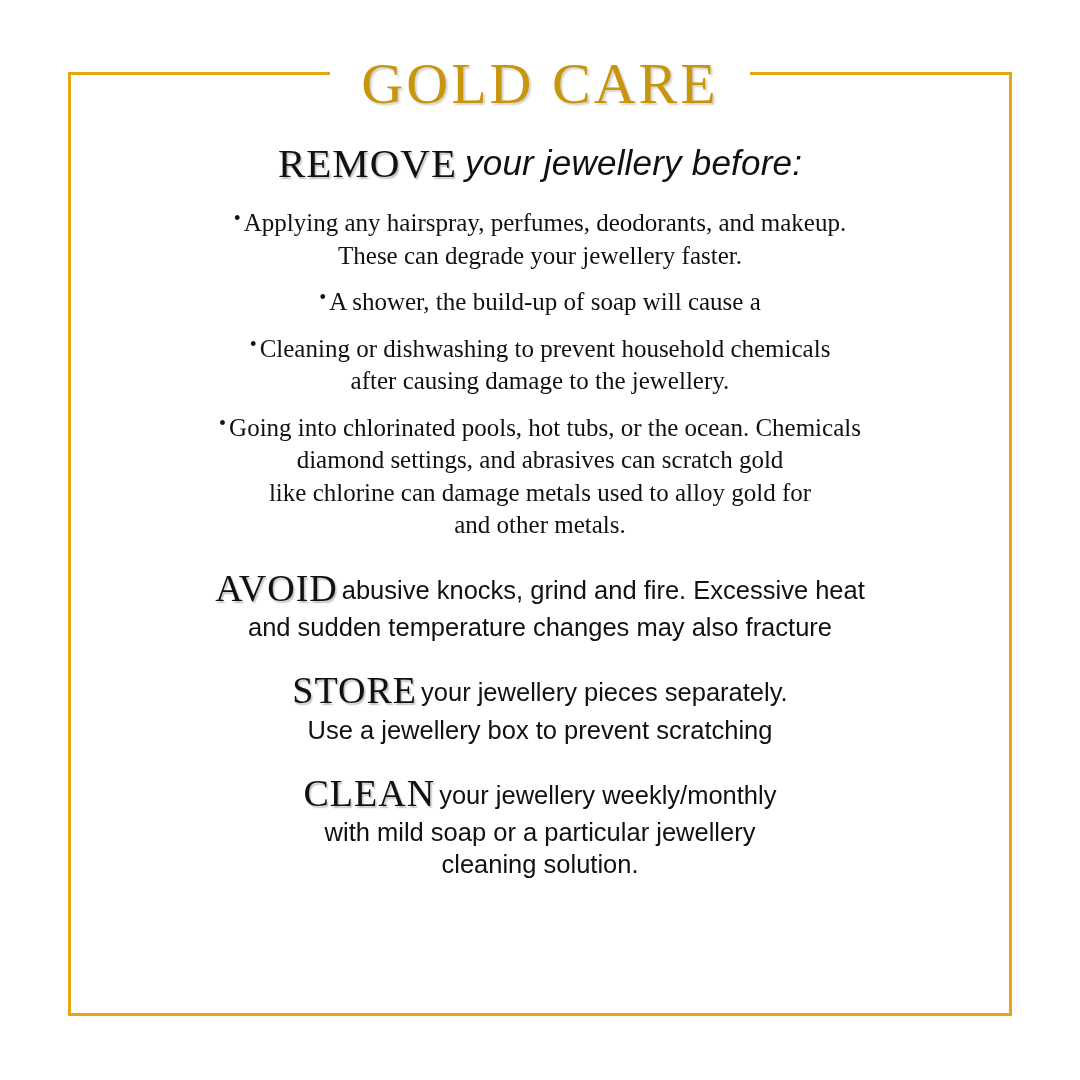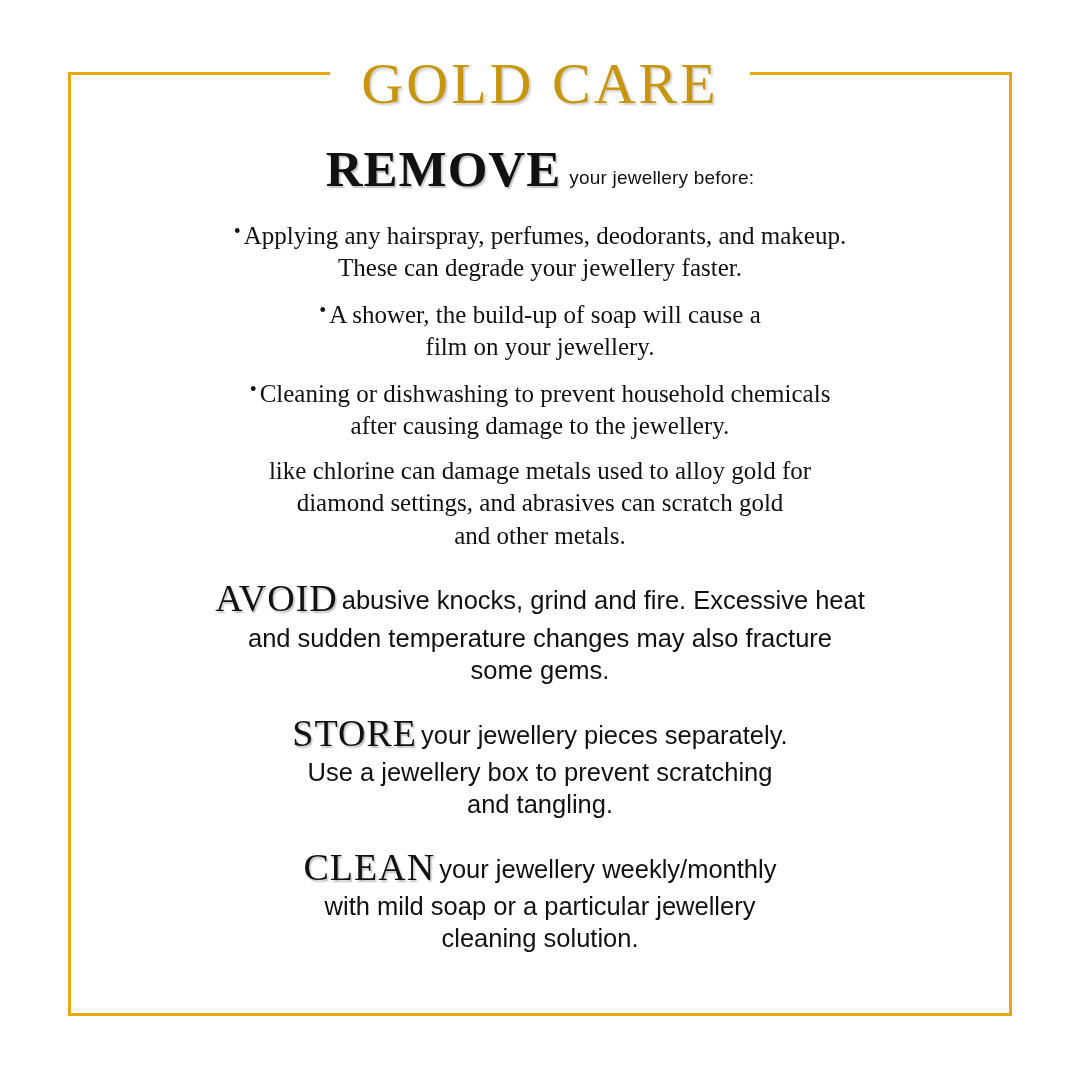--- a/index.html
+++ b/index.html
@@ -71,28 +71,28 @@
     letter-spacing: 1px;
     text-shadow: 1.5px 1.5px 1.5px rgba(0,0,0,0.25);
   }
 
   .lead {
     font-size: 29px;
     line-height: 1.25;
     margin-bottom: 14px;
   }
   .lead .kw {
-    font-size: 51px;
+    font-size: 41px;
     vertical-align: -2px;
-    font-weight: bold;
   }
   .lead .after {
     font-family: "Liberation Sans", sans-serif;
-    font-size: 19px;
+    font-size: 35px;
     letter-spacing: 0.2px;
+    font-style: italic;
   }
 
   ul.bullets {
     list-style: none;
     margin: 16px;
     padding: 0;
     font-family: "Liberation Serif", serif;
   }
   ul.bullets li {
     font-size: 25px;
@@ -144,43 +144,41 @@
       <span class="after">your jewellery before:</span>
     </div>
 
     <ul class="bullets">
       <li>
         <span class="ln"><span class="bullet">•</span><span>Applying any hairspray, perfumes, deodorants, and makeup.</span></span>
         <span class="ln">These can degrade your jewellery faster.</span>
       </li>
       <li>
         <span class="ln"><span class="bullet">•</span><span>A shower, the build-up of soap will cause a</span></span>
-        <span class="ln">film on your jewellery.</span>
       </li>
       <li>
         <span class="ln"><span class="bullet">•</span><span>Cleaning or dishwashing to prevent household chemicals</span></span>
         <span class="ln">after causing damage to the jewellery.</span>
       </li>
       <li>
+        <span class="ln"><span class="bullet">•</span><span>Going into chlorinated pools, hot tubs, or the ocean. Chemicals</span></span>
+        <span class="ln">diamond settings, and abrasives can scratch gold</span>
         <span class="ln">like chlorine can damage metals used to alloy gold for</span>
-        <span class="ln">diamond settings, and abrasives can scratch gold</span>
         <span class="ln">and other metals.</span>
       </li>
     </ul>
 
     <div class="block">
       <span class="first-line"><span class="kw">AVOID</span><span>abusive knocks, grind and fire. Excessive heat</span></span>
       <span class="ln">and sudden temperature changes may also fracture</span>
-      <span class="ln">some gems.</span>
     </div>
 
     <div class="block">
       <span class="first-line"><span class="kw">STORE</span><span>your jewellery pieces separately.</span></span>
       <span class="ln">Use a jewellery box to prevent scratching</span>
-      <span class="ln">and tangling.</span>
     </div>
 
     <div class="block">
       <span class="first-line"><span class="kw">CLEAN</span><span>your jewellery weekly/monthly</span></span>
       <span class="ln">with mild soap or a particular jewellery</span>
       <span class="ln">cleaning solution.</span>
     </div>
 
 
   </div>

